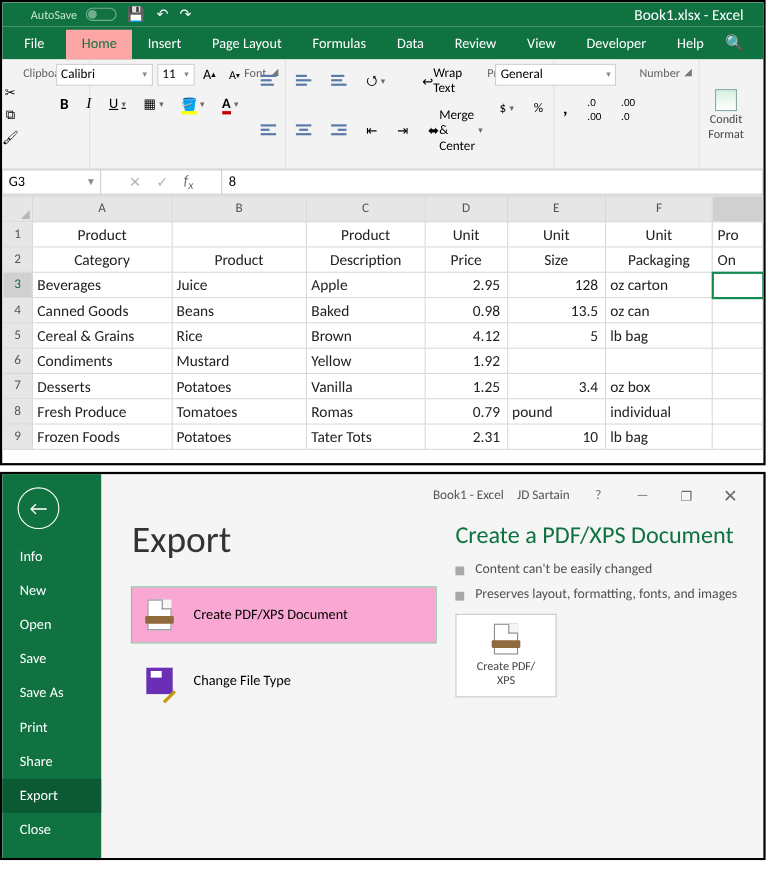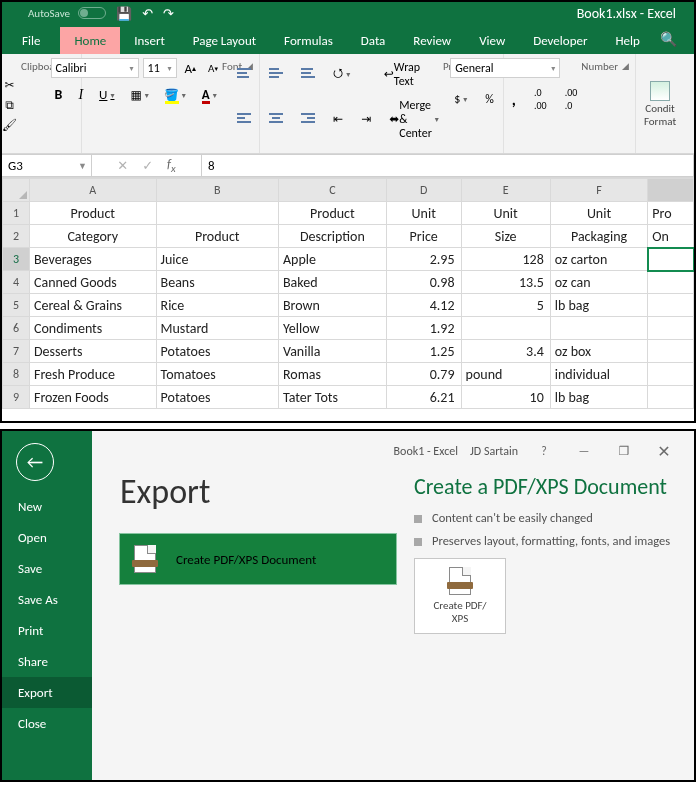--- a/index.html
+++ b/index.html
@@ -77,21 +77,21 @@
   .navitem { padding:8px 0 8px 16px; color:#fff;}
   .navitem.active { background:#0b5a33;}
   .bs-main { flex:1; display:flex; flex-direction:column;}
   .bs-title { height:40px; display:flex; align-items:center; justify-content:flex-end; font-size:12px; color:#555; gap:12px; padding-right:16px;}
   .bs-title .winicon { width:28px; text-align:center; color:#6b6b6b;}
   .bs-title .x { font-size:16px;}
   .bs-body { display:flex; padding-left:28px;}
   .bs-left { width:276px; }
   .bs-left h1 { font-weight:200; font-size:34px; color:#333; margin-bottom:22px;}
   .opt { display:flex; align-items:center; gap:18px; height:50px; padding-left:12px; margin-bottom:10px;}
-  .opt.sel { background:#15803d; outline:1px solid #86c4a0;}
+  .opt.sel { background:#f9a8d4; outline:1px solid #86c4a0;}
   .opt .ic { width:26px; height:30px; display:flex; align-items:center; justify-content:center;}
   .bs-right { flex:1; padding:2px 8px 0 18px;}
   .bs-right h2 { color:#0f7240; font-weight:400; font-size:22px; margin-bottom:10px;}
   .bul { display:flex; gap:10px; font-size:12.5px; color:#525252; margin-bottom:8px;}
   .bul .sq { width:8px;height:8px; background:#a8a8a8; margin-top:5px;}
   .createbtn { margin-top:10px; width:92px; height:76px; border:1px solid #c7c7c7; background:#fff; display:flex; flex-direction:column; align-items:center; justify-content:center; font-size:11px; color:#444; text-align:center; gap:4px;}
   .doc-icon { width:22px; height:28px; border:1px solid #8a8a8a; position:relative; background:#fff;}
   .doc-icon::before { content:""; position:absolute; top:-1px; right:-1px; width:8px; height:8px; background:#f5f5f5; border-left:1px solid #8a8a8a; border-bottom:1px solid #8a8a8a;}
   .doc-icon .belt { position:absolute; left:-3px; right:-3px; top:14px; height:7px; background:#8f6a3d; border-radius:1px;}
   .floppy { width:24px;height:24px; background:#6b2fb5; position:relative;}
@@ -384,36 +384,37 @@
             <td class="cell num">0.79</td>
             <td class="cell ">pound</td>
             <td class="cell">individual</td>
             <td class="cell "></td>
           </tr>
           <tr>
             <th class="rh">9</th>
             <td class="cell">Frozen Foods</td>
             <td class="cell">Potatoes</td>
             <td class="cell">Tater Tots</td>
-            <td class="cell num">6.21</td>
+            <td class="cell num">2.31</td>
             <td class="cell num">10</td>
             <td class="cell">lb bag</td>
             <td class="cell "></td>
           </tr>
         </tbody>
     </table>
   </div>
 </div>
 
 <div class="win2">
   <div class="backnav">
     <div class="backbtn">
         <span>←</span>
       </div>
     <div id="navitems">
+        <div class="navitem">Info</div>
         <div class="navitem">New</div>
         <div class="navitem">Open</div>
         <div class="navitem">Save</div>
         <div class="navitem">Save As</div>
         <div class="navitem">Print</div>
         <div class="navitem">Share</div>
         <div class="navitem active">Export</div>
         <div class="navitem">Close</div>
       </div>
   </div>
@@ -430,20 +431,28 @@
       <div class="bs-left">
         <h1>Export</h1>
         <div class="opt sel">
           <div class="ic">
               <div class="doc-icon">
                 <div class="belt"></div>
               </div>
             </div>
           <span>Create PDF/XPS Document</span>
         </div>
+        <div class="opt">
+          <div class="ic">
+              <div class="floppy">
+                <div class="pen"></div>
+              </div>
+            </div>
+          <span>Change File Type</span>
+        </div>
       </div>
       <div class="bs-right">
         <h2>Create a PDF/XPS Document</h2>
         <div id="bullets">
             <div class="bul">
               <span class="sq"></span>
               <span>Content can't be easily changed</span>
             </div>
             <div class="bul">
               <span class="sq"></span>

